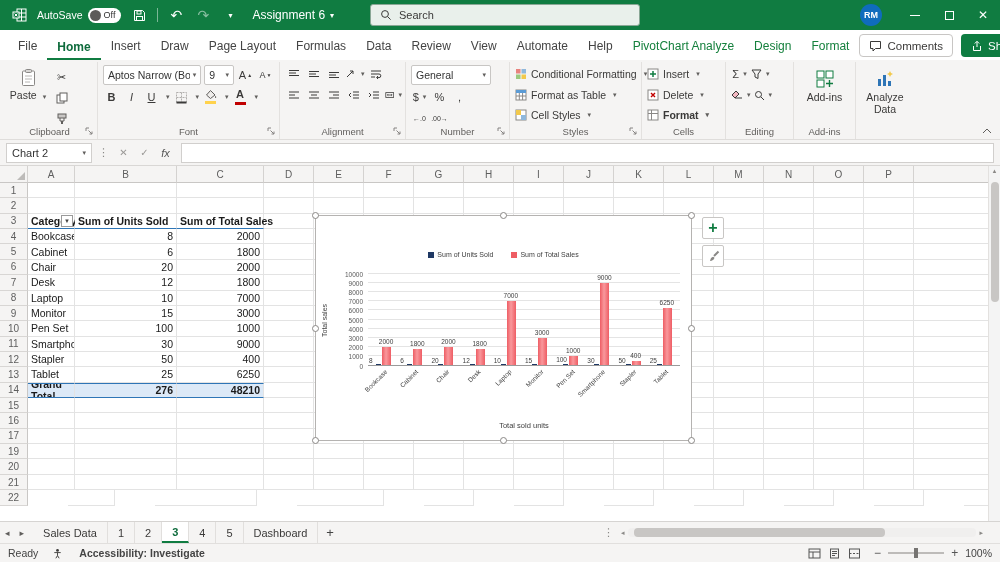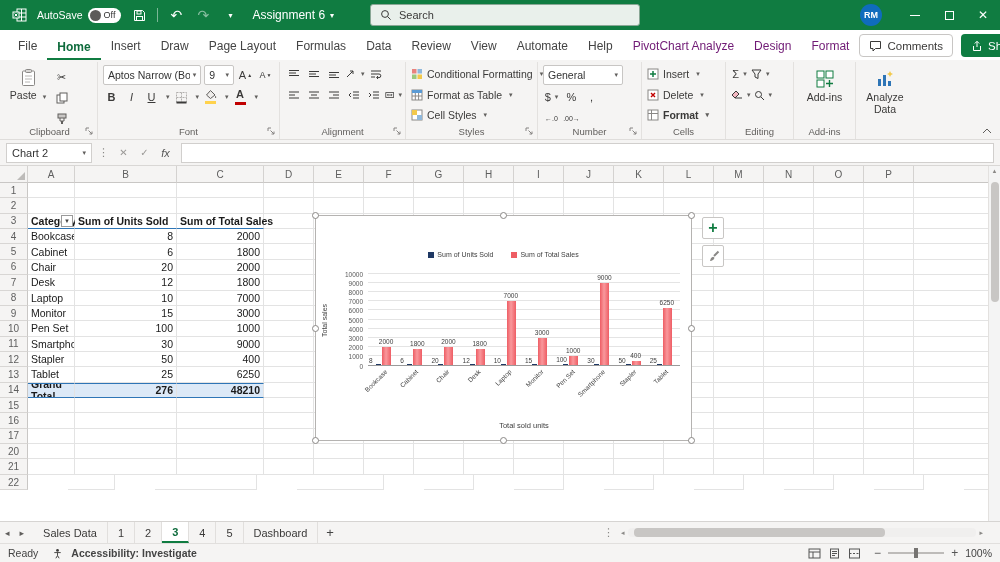--- a/index.html
+++ b/index.html
@@ -25,21 +25,21 @@
   .winbtn{width:34px;height:30px;display:flex;align-items:center;justify-content:center;color:#fff}
   .mini-glyph{width:10px;height:1px;background:#fff}
   .max-glyph{width:9px;height:9px;border:1px solid #fff}
   .close-glyph{font-size:12px}
 
   
   .menubar{position:absolute;left:0;top:30px;right:0;height:30px;background:#fff;display:flex;align-items:flex-end;justify-content:space-between}
   .rtabs{display:flex;align-items:flex-end;padding-left:8px}
   .rtab{padding:6px 10px 7px;font-size:12px;color:#444;white-space:nowrap}
   .rtab.active{color:#0E6B3C;font-weight:700;border-bottom:2.5px solid #107C41;padding-bottom:4.5px}
-  .rtab.contextual{color:#701a75}
+  .rtab.contextual{color:#15803d}
   .mb-right{display:flex;align-items:center;gap:8px;padding:0 10px 3px 0}
   .comments-btn{display:flex;align-items:center;gap:5px;border:1px solid #C8C6C4;border-radius:4px;height:23px;padding:0 9px;background:#fff;font-size:11.5px;color:#3b3a39}
   .share-btn{display:flex;align-items:center;gap:5px;border-radius:4px;height:23px;padding:0 10px;background:#0E7C41;color:#fff;font-size:11.5px}
 
   
   .ribbon{position:absolute;left:0;top:60px;right:0;height:80px;background:#F5F4F3;border-bottom:1px solid #DFDDDB;display:flex;align-items:stretch;padding:2px 0 0 2px}
   .rgroup{position:relative;border-right:1px solid #E3E1DF;padding:3px 5px 15px;display:flex;flex-direction:column;gap:3px;flex:0 0 auto}
   .glabel{position:absolute;left:0;right:0;bottom:2px;text-align:center;font-size:9.5px;color:#605E5C;white-space:nowrap}
   .launcher{position:absolute;right:3px;bottom:3px;opacity:.75}
   .rrow{display:flex;align-items:center;gap:3px}
@@ -125,21 +125,21 @@
   .addsheet{padding:0 8px;font-size:13px;color:#444}
   .splitter{margin-left:auto;color:#8a8886;font-size:11px;padding:0 4px}
   .hscroll{display:flex;align-items:center;height:100%;width:368px;margin-right:14px}
   .hscroll .arr{font-size:7px;color:#8a8886;padding:0 3px}
   .htrack{flex:1;height:9px;background:#F0EFEE;border-radius:4px;position:relative}
   .hthumb{position:absolute;left:6px;top:0;height:9px;width:72%;background:#C8C6C4;border-radius:4px}
 
   
   .statusbar{position:absolute;left:0;top:543px;right:0;height:19px;background:#F5F4F3;border-top:1px solid #E1DFDD;display:flex;align-items:center;justify-content:space-between;font-size:10.5px;color:#444;padding:0 8px}
   .sb-left{display:flex;align-items:center;gap:14px}
-  .acc{display:flex;align-items:center;gap:8px}
+  .acc{display:flex;align-items:center;gap:16px}
   .sb-right{display:flex;align-items:center;gap:7px}
   .viewics{display:flex;align-items:center;gap:7px;margin-right:6px}
   .zminus,.zplus{color:#555;font-size:12px}
   .ztrack{width:56px;height:2px;background:#BDBBB9;position:relative}
   .zthumb{position:absolute;left:50%;top:-4px;width:4px;height:10px;background:#767472;transform:translateX(-50%)}
   svg{display:block}
 </style>
 </head>
 <body>
 
@@ -397,20 +397,47 @@
           </span>
       </div>
       <span class="glabel">Alignment</span>
       <span class="launcher">
           <svg width="9" height="9" viewBox="0 0 9 9">
             <path d="M1 1v3M1 1h3M3.5 3.5L7 7M7 4.5V7H4.5" fill="none" stroke="#605E5C"></path>
           </svg>
         </span>
     </div>
 
+    <div class="rgroup" style="width:104px">
+      <div class="rrow">
+        <span class="combo" style="width:80px">
+            <span class="txt">General</span>
+            <span class="chev">▾</span>
+          </span>
+      </div>
+      <div class="rrow">
+        <span class="sbtn">
+            <span>$</span>
+            <span class="chev">▾</span>
+          </span>
+        <span class="sbtn">%</span>
+        <span class="sbtn">,</span>
+      </div>
+      <div class="rrow">
+        <span class="sbtn tinytxt">←.0</span>
+        <span class="sbtn tinytxt">.00→</span>
+      </div>
+      <span class="glabel">Number</span>
+      <span class="launcher">
+          <svg width="9" height="9" viewBox="0 0 9 9">
+            <path d="M1 1v3M1 1h3M3.5 3.5L7 7M7 4.5V7H4.5" fill="none" stroke="#605E5C"></path>
+          </svg>
+        </span>
+    </div>
+
     <div class="rgroup" style="width:132px">
       <div class="stack-btn">
         <span>
             <svg width="12" height="12" viewBox="0 0 12 12">
               <rect x="1" y="1" width="4.5" height="4.5" fill="#E8837E"></rect>
               <rect x="6.5" y="1" width="4.5" height="4.5" fill="#8FB8DC"></rect>
               <rect x="1" y="6.5" width="4.5" height="4.5" fill="#9CC97E"></rect>
               <rect x="6.5" y="6.5" width="4.5" height="4.5" fill="#F2C94C"></rect>
             </svg>
           </span>
@@ -433,47 +460,20 @@
             <svg width="12" height="12" viewBox="0 0 12 12">
               <rect x="1" y="1" width="10" height="10" fill="#fff" stroke="#8a8886"></rect>
               <rect x="1" y="1" width="5" height="5" fill="#F2C94C"></rect>
               <rect x="6" y="6" width="5" height="5" fill="#8FB8DC"></rect>
             </svg>
           </span>
         <span>Cell Styles</span>
         <span class="chev">▾</span>
       </div>
       <span class="glabel">Styles</span>
-      <span class="launcher">
-          <svg width="9" height="9" viewBox="0 0 9 9">
-            <path d="M1 1v3M1 1h3M3.5 3.5L7 7M7 4.5V7H4.5" fill="none" stroke="#605E5C"></path>
-          </svg>
-        </span>
-    </div>
-
-    <div class="rgroup" style="width:104px">
-      <div class="rrow">
-        <span class="combo" style="width:80px">
-            <span class="txt">General</span>
-            <span class="chev">▾</span>
-          </span>
-      </div>
-      <div class="rrow">
-        <span class="sbtn">
-            <span>$</span>
-            <span class="chev">▾</span>
-          </span>
-        <span class="sbtn">%</span>
-        <span class="sbtn">,</span>
-      </div>
-      <div class="rrow">
-        <span class="sbtn tinytxt">←.0</span>
-        <span class="sbtn tinytxt">.00→</span>
-      </div>
-      <span class="glabel">Number</span>
       <span class="launcher">
           <svg width="9" height="9" viewBox="0 0 9 9">
             <path d="M1 1v3M1 1h3M3.5 3.5L7 7M7 4.5V7H4.5" fill="none" stroke="#605E5C"></path>
           </svg>
         </span>
     </div>
 
     <div class="rgroup" style="width:84px">
       <div class="stack-btn">
         <span>
@@ -1017,20 +1017,40 @@
           <div class="cell" style="width: 50px;"></div>
           <div class="cell" style="width: 50px;"></div>
           <div class="cell" style="width: 50px;"></div>
           <div class="cell" style="width: 50px;"></div>
           <div class="cell" style="width: 50px;"></div>
           <div class="cell" style="width: 50px;"></div>
           <div class="cell" style="width: 50px;"></div>
           <div class="cell fillercell"></div>
         </div>
         <div class="grow" style="height: 15.3636px;">
+          <div class="rowhdr">19</div>
+          <div class="cell" style="width: 47px;"></div>
+          <div class="cell" style="width: 102px;"></div>
+          <div class="cell" style="width: 87px;"></div>
+          <div class="cell" style="width: 50px;"></div>
+          <div class="cell" style="width: 50px;"></div>
+          <div class="cell" style="width: 50px;"></div>
+          <div class="cell" style="width: 50px;"></div>
+          <div class="cell" style="width: 50px;"></div>
+          <div class="cell" style="width: 50px;"></div>
+          <div class="cell" style="width: 50px;"></div>
+          <div class="cell" style="width: 50px;"></div>
+          <div class="cell" style="width: 50px;"></div>
+          <div class="cell" style="width: 50px;"></div>
+          <div class="cell" style="width: 50px;"></div>
+          <div class="cell" style="width: 50px;"></div>
+          <div class="cell" style="width: 50px;"></div>
+          <div class="cell fillercell"></div>
+        </div>
+        <div class="grow" style="height: 15.3636px;">
           <div class="rowhdr">20</div>
           <div class="cell" style="width: 47px;"></div>
           <div class="cell" style="width: 102px;"></div>
           <div class="cell" style="width: 87px;"></div>
           <div class="cell" style="width: 50px;"></div>
           <div class="cell" style="width: 50px;"></div>
           <div class="cell" style="width: 50px;"></div>
           <div class="cell" style="width: 50px;"></div>
           <div class="cell" style="width: 50px;"></div>
           <div class="cell" style="width: 50px;"></div>

